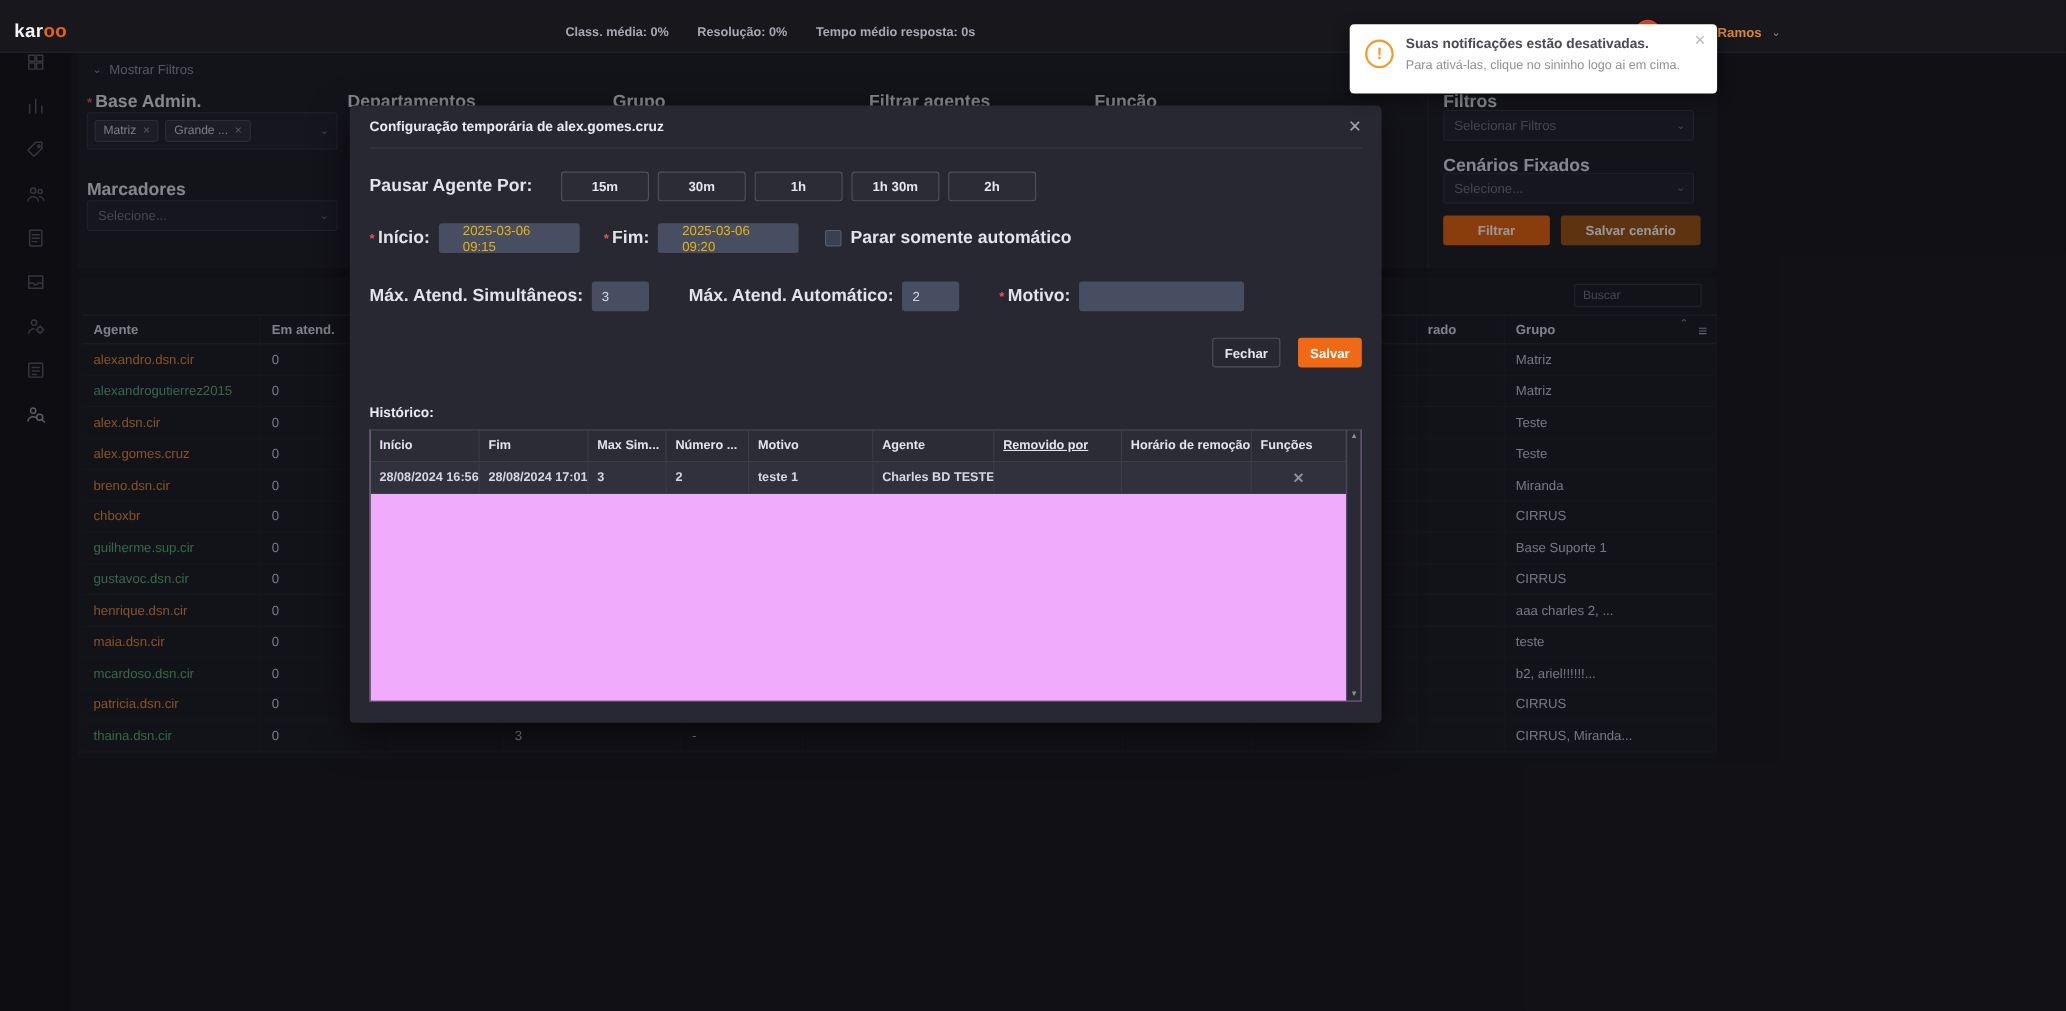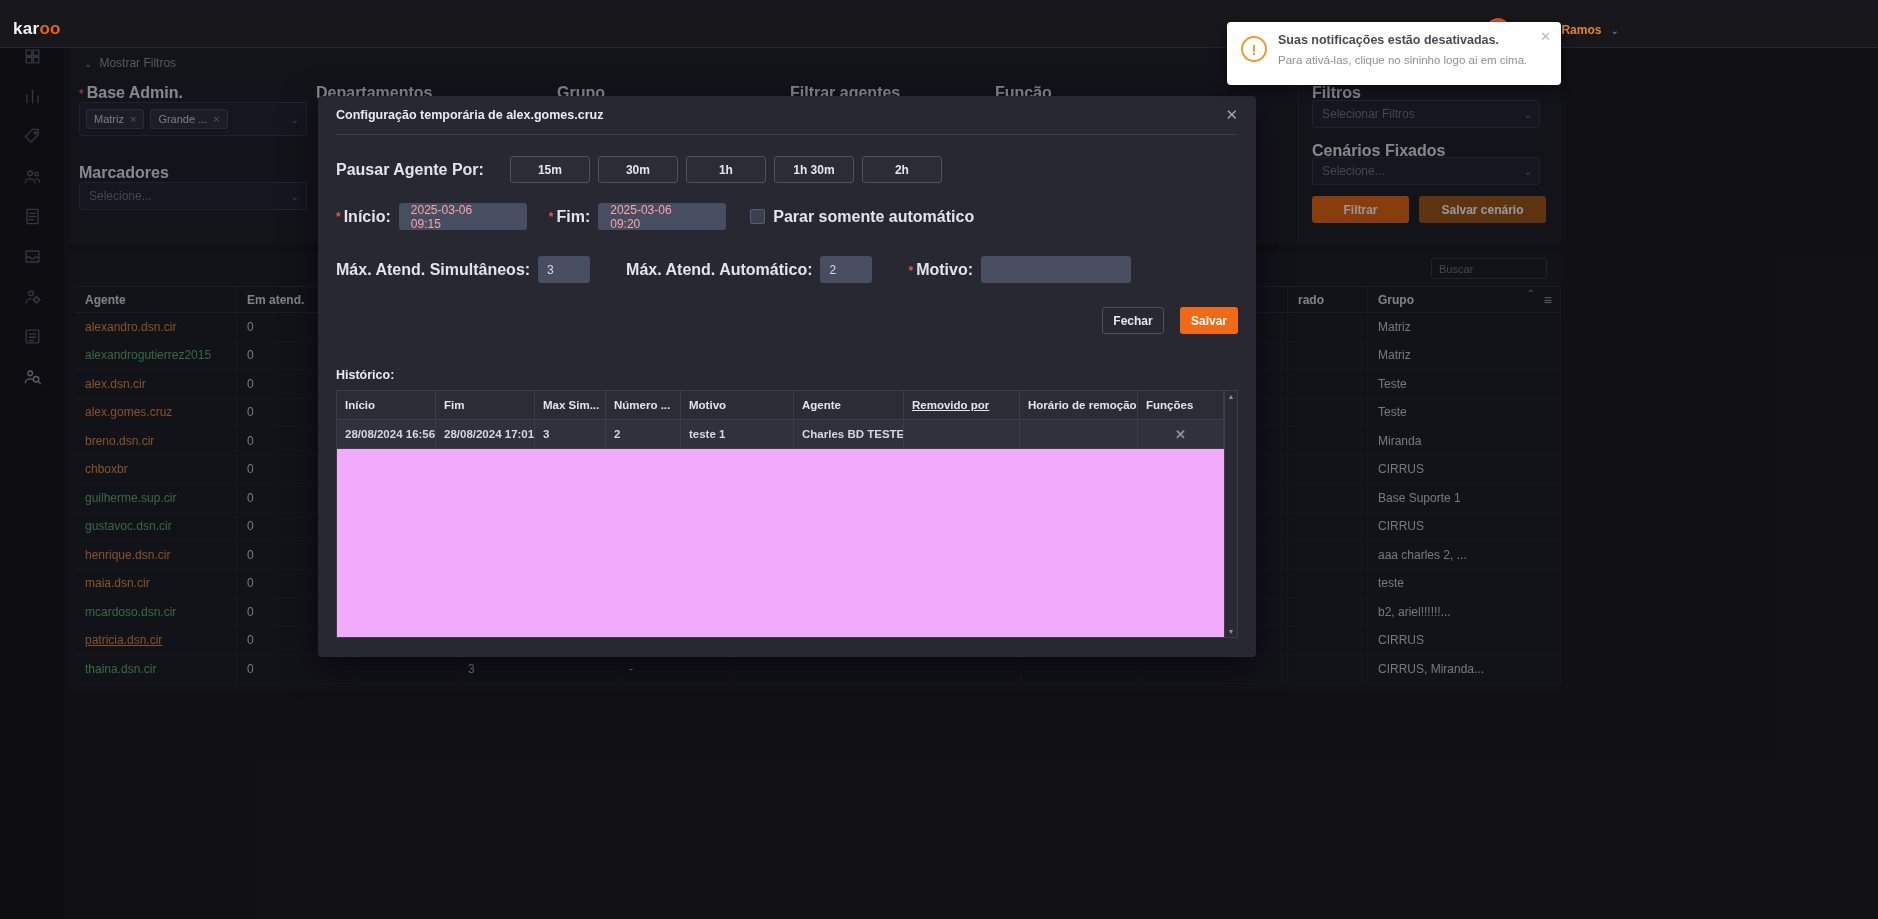--- a/index.html
+++ b/index.html
@@ -86,22 +86,22 @@
   .modal-head{height:39px;display:flex;align-items:center;justify-content:space-between;border-bottom:1px solid #3b3b47}
   .modal-title{font-weight:bold;color:#e9eaf0;font-size:12.5px}
   .modal-x{color:#a3a6b1;font-size:15px;cursor:pointer}
   .m-row{display:flex;align-items:center}
   .row-pause{margin-top:21px}
   .pills{display:flex;gap:8px;margin-left:26px}
   .pill{min-width:80px;height:27px;padding:0 12px;background:#2c2c37;border:1px solid #50505e;border-radius:3px;
         color:#e4e6ed;font-weight:bold;font-size:12px;display:flex;align-items:center;justify-content:center;
         cursor:pointer;font-family:inherit}
   .row-dt{margin-top:20px}
-  .dt-input{width:128px;height:27px;background:#474e61;border-radius:3px;color:#fca5a5;display:flex;align-items:center;
-            justify-content:center;padding:0 12px;margin-left:8px;cursor:pointer}
+  .dt-input{width:128px;height:27px;background:#474e61;border-radius:3px;color:#eab308;display:flex;align-items:center;
+            justify-content:center;padding:0 22px;margin-left:8px;cursor:pointer}
   .cal{width:13px;height:13px;color:#c3c8d6}
   .gap-fim{margin-left:22px}
   .cb{width:15px;height:15px;background:#3b404e;border:1px solid #575d6d;border-radius:2px;margin-left:24px;cursor:pointer;flex-shrink:0}
   .cb-label{margin-left:8px}
   .row-limits{margin-top:26px}
   .num-input{width:52px;height:27px;background:#474e61;border-radius:3px;color:#d6dae4;display:flex;align-items:center;
              padding:0 9px;margin-left:8px;cursor:text}
   .gap-l{margin-left:36px}
   .motivo-input{width:150px;height:27px;background:#474e61;border:none;border-radius:3px;color:#d6dae4;padding:0 9px;
                 margin-left:8px;font-family:inherit;font-size:12px}
@@ -420,21 +420,21 @@
           <div class="acell" style="width: 161px;"></div>
           <div class="acell" style="width: 111px;"></div>
           <div class="acell" style="width: 150px;"></div>
           <div class="acell" style="width: 141px;"></div>
           <div class="acell" style="width: 118px;"></div>
           <div class="acell" style="width: 149px;"></div>
           <div class="acell" style="width: 80px;"></div>
           <div class="acell" style="width: 193px;">b2, ariel!!!!!!...</div>
         </div>
         <div class="arow">
-          <div class="acell st-pa" style="width: 162px; text-decoration: underline;">patricia.dsn.cir</div>
+          <div class="acell st-pa" style="width: 162px;">patricia.dsn.cir</div>
           <div class="acell" style="width: 118px;">0</div>
           <div class="acell" style="width: 103px;"></div>
           <div class="acell" style="width: 161px;"></div>
           <div class="acell" style="width: 111px;"></div>
           <div class="acell" style="width: 150px;"></div>
           <div class="acell" style="width: 141px;"></div>
           <div class="acell" style="width: 118px;"></div>
           <div class="acell" style="width: 149px;"></div>
           <div class="acell" style="width: 80px;"></div>
           <div class="acell" style="width: 193px;">CIRRUS</div>
@@ -563,20 +563,25 @@
     <div class="toast-ico">!</div>
     <div>
       <div class="toast-title">Suas notificações estão desativadas.</div>
       <div class="toast-body">Para ativá-las, clique no sininho logo ai em cima.</div>
     </div>
     <span class="toast-x">✕</span>
   </div>
 
   <header class="topbar">
     <div class="logo"><span>kar</span><span class="oo">oo</span></div>
+    <div class="topstats">
+        <span class="stat">Class. média: 0%</span>
+        <span class="stat">Resolução: 0%</span>
+        <span class="stat">Tempo médio resposta: 0s</span>
+      </div>
     <div class="topright">
       <div class="tb-icons">
           <span class="icon tb-ico tone-accent">
             <svg viewBox="0 0 24 24">
               <circle cx="12" cy="12" r="8"></circle>
               <path d="M12 7v5l3 2"></path>
             </svg>
           </span>
           <span class="icon tb-ico tone-accent">
             <svg viewBox="0 0 24 24">

